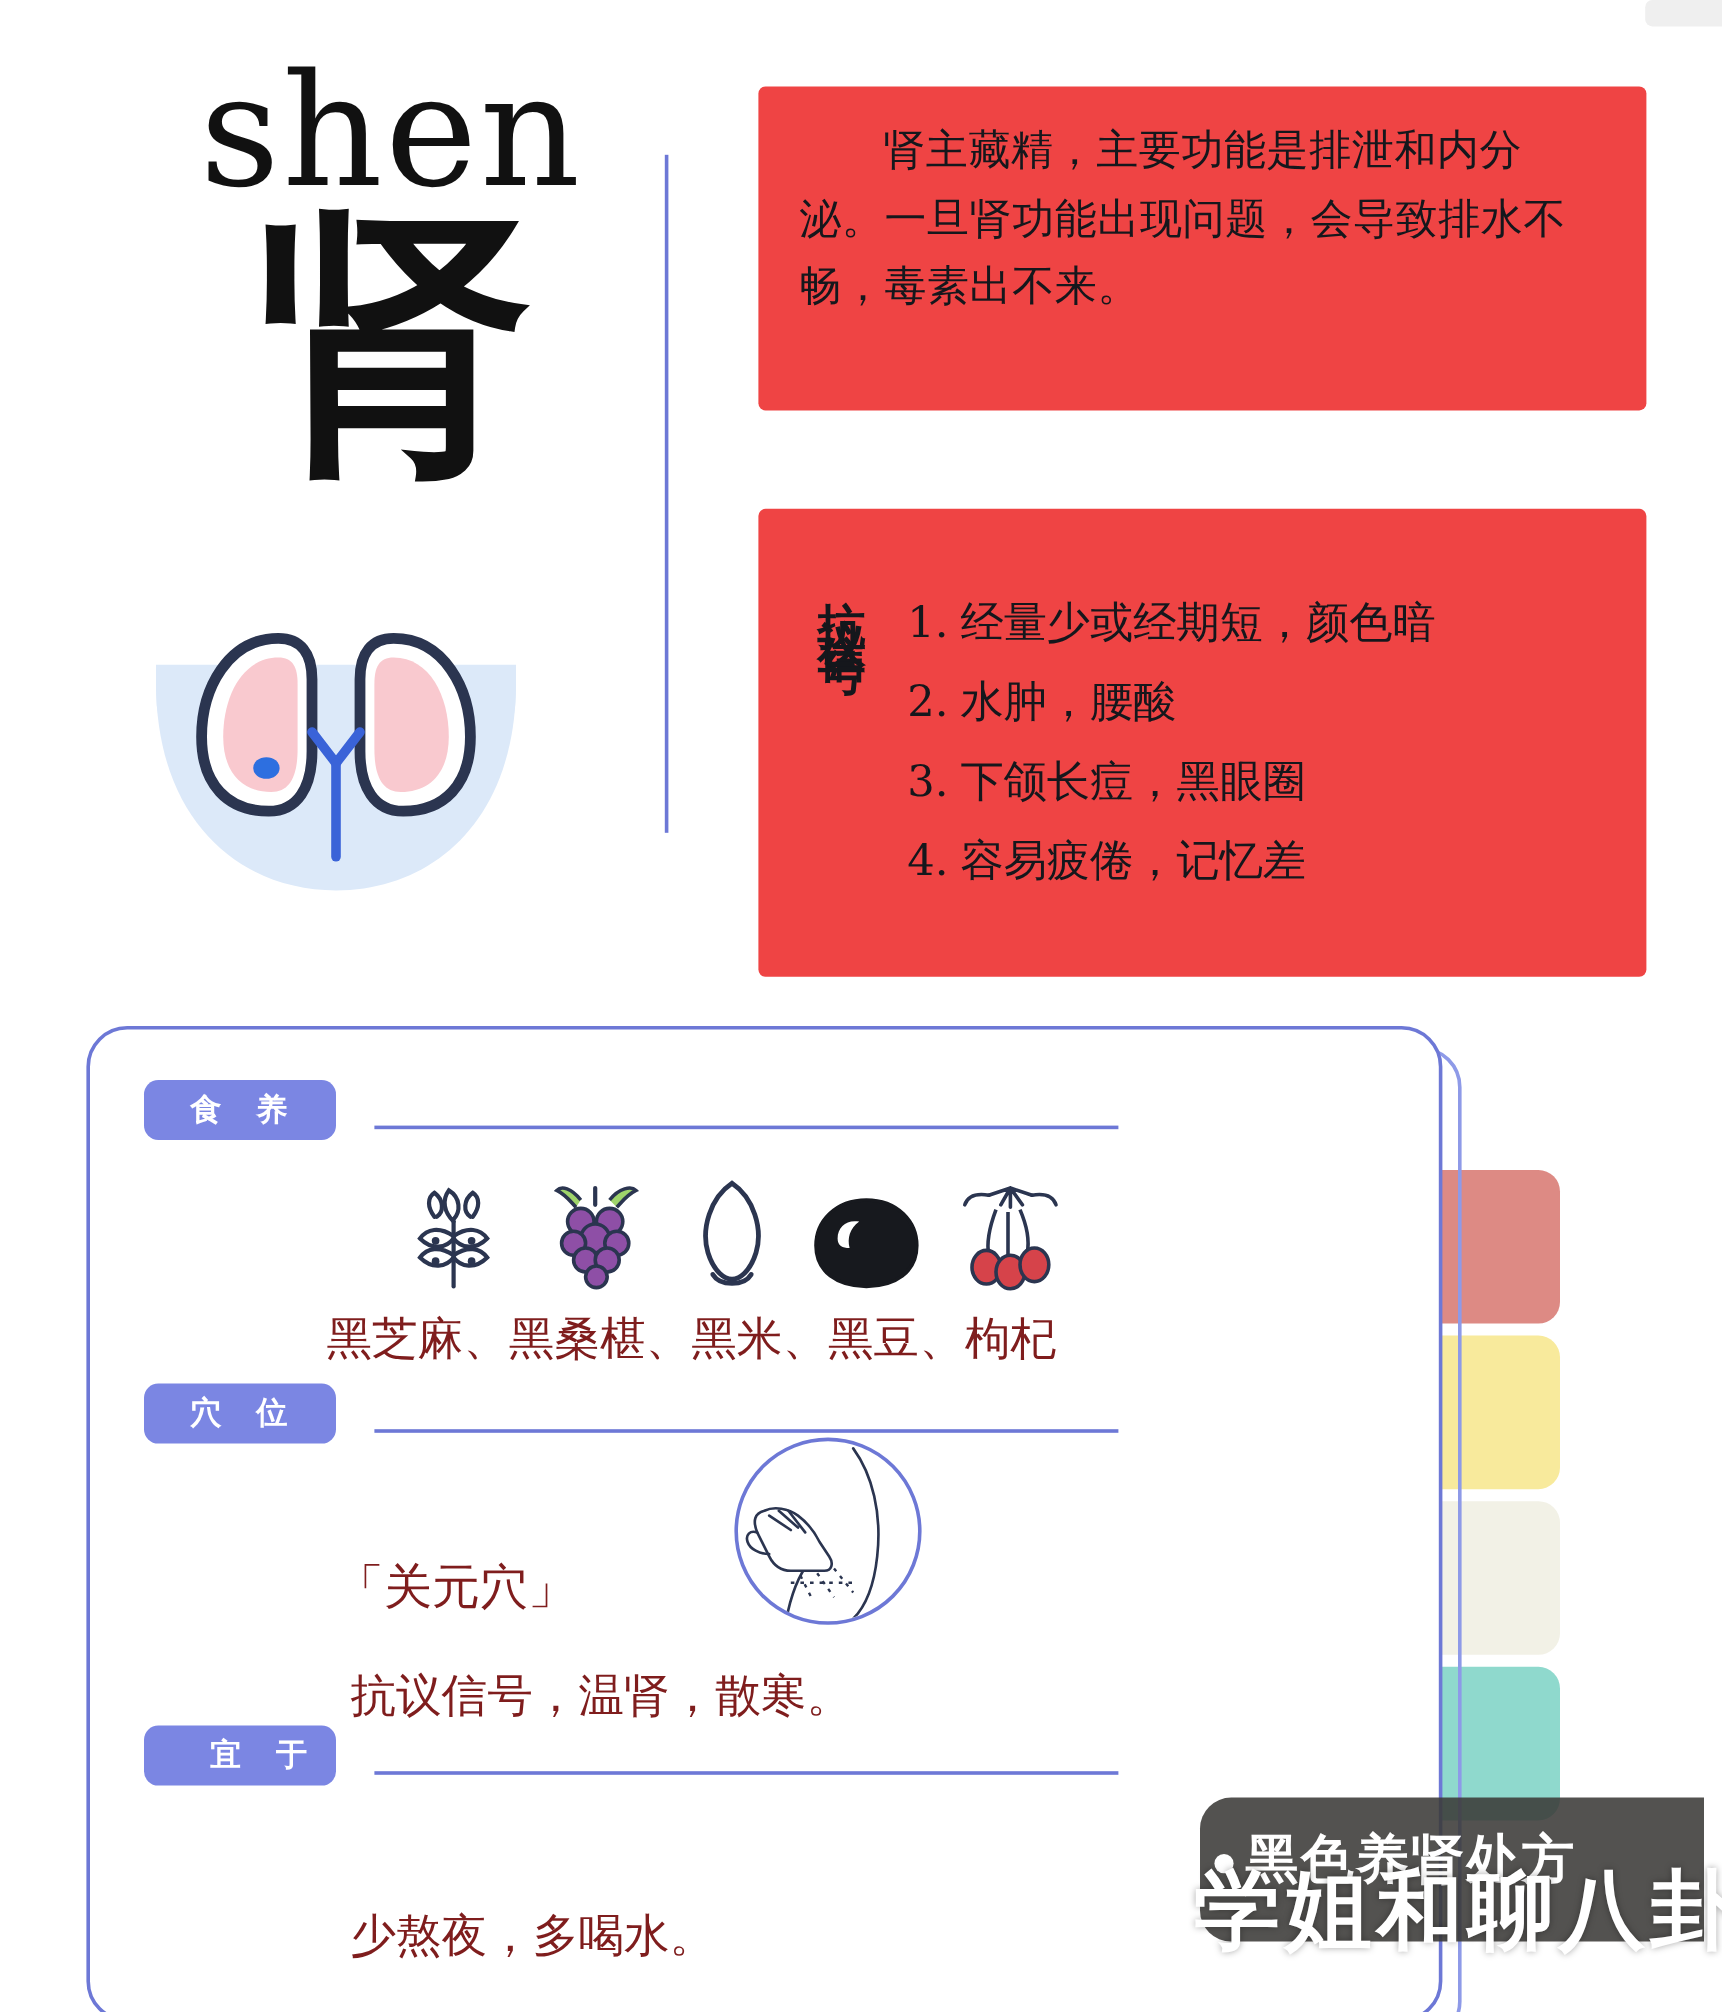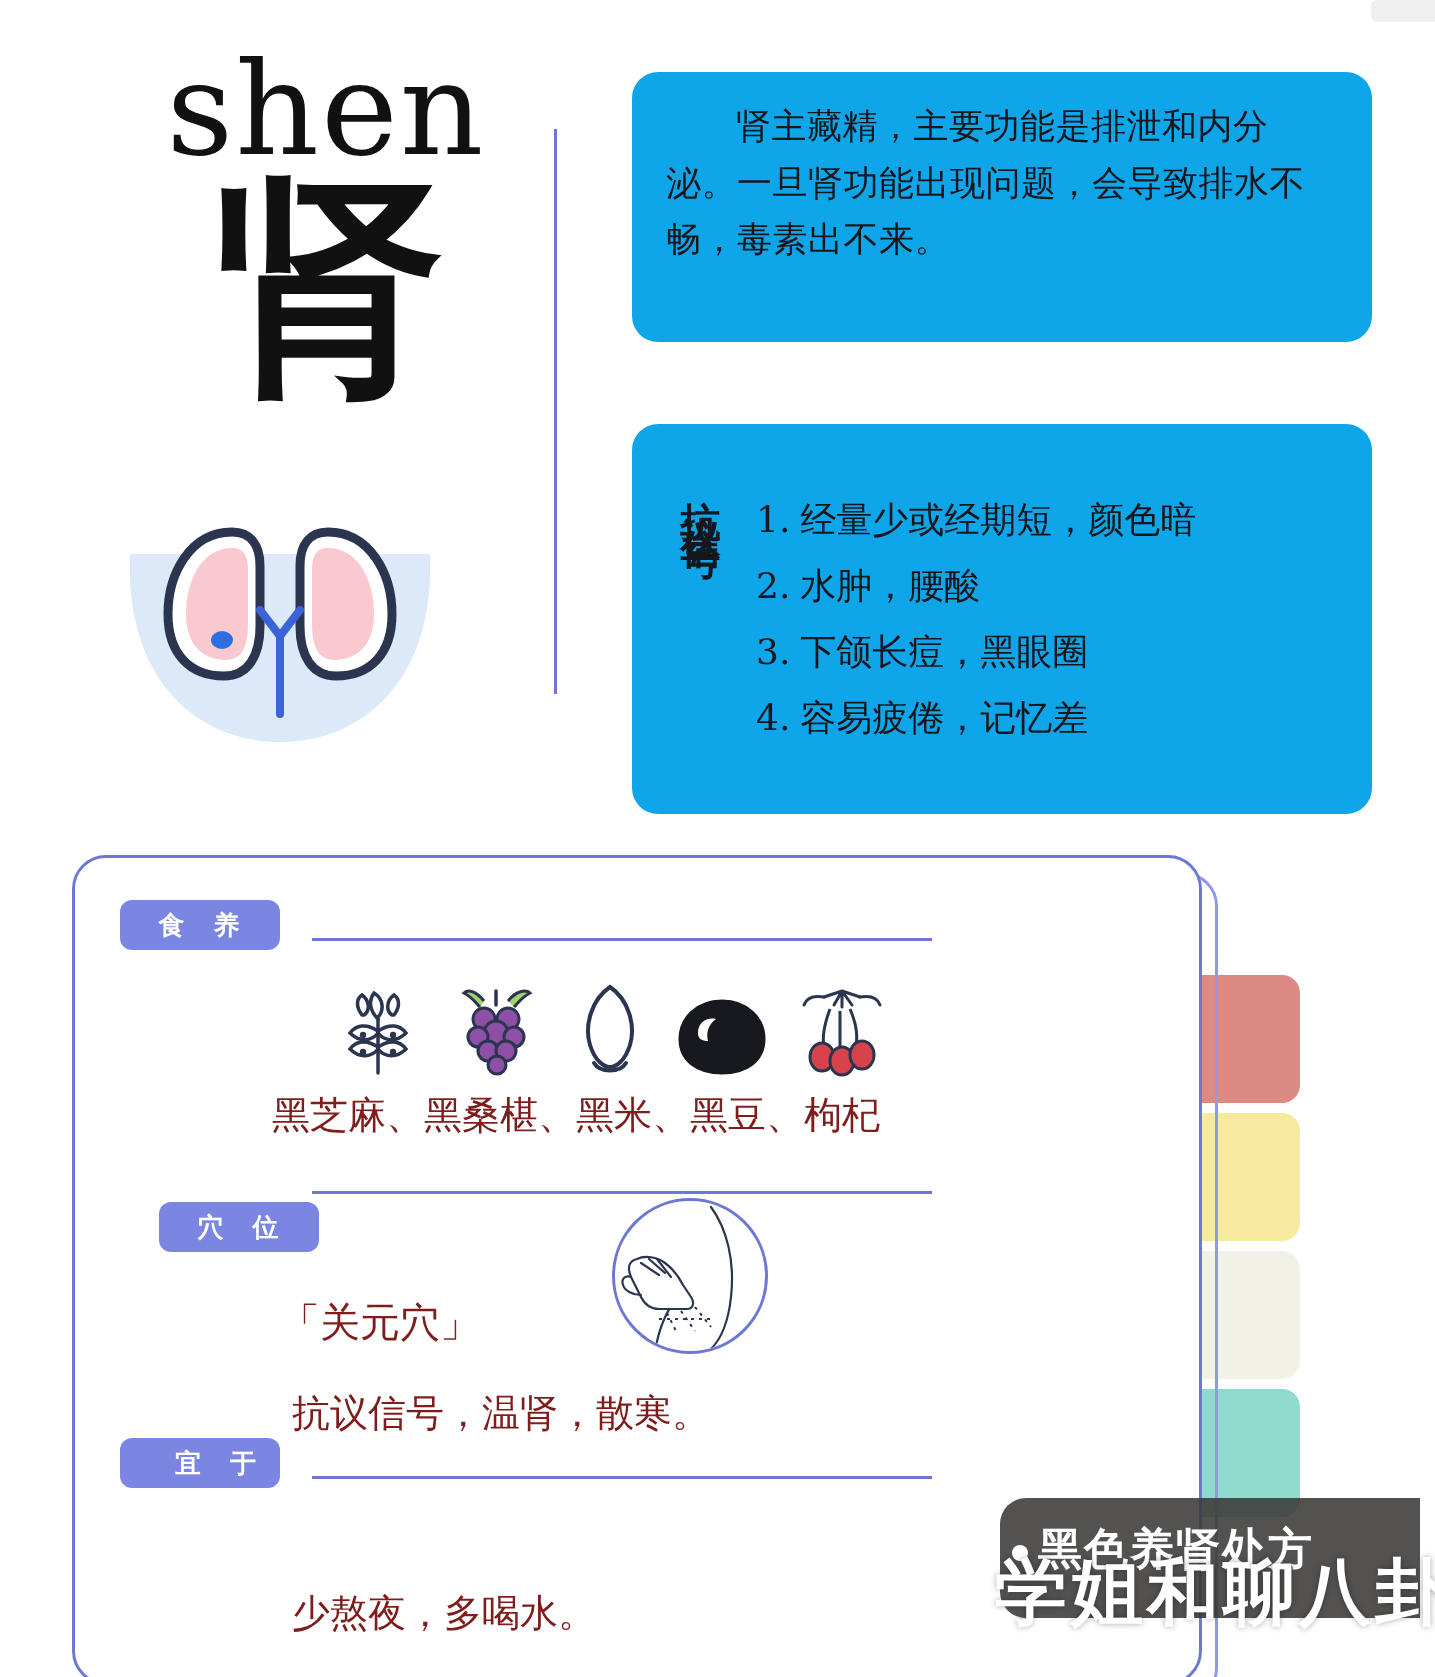--- a/index.html
+++ b/index.html
@@ -64,22 +64,22 @@
     position: absolute;
     left: 120px;
     top: 470px;
     width: 320px;
     height: 240px;
   }
 
   
   .card {
     position: absolute;
-    background: #0ea5e9;
-    border-radius: 26px;
+    background: #ef4444;
+    border-radius: 6px;
   }
   .card-top {
     left: 632px;
     top: 28px;
     width: 740px;
     height: 270px;
     padding: 26px 34px;
     box-sizing: border-box;
   }
   .card-top p {
@@ -405,21 +405,21 @@
         <ellipse cx="28" cy="76" rx="12" ry="14"></ellipse>
         <ellipse cx="48" cy="80" rx="12" ry="14"></ellipse>
         <ellipse cx="68" cy="74" rx="12" ry="14"></ellipse>
       </g>
     </svg>
   </span>
 </div>
 
 <div class="sec-text" style="left:272px; top:1090px;">黑芝麻、黑桑椹、黑米、黑豆、枸杞</div>
 
-<div class="tag" style="left:120px; top:1202px;margin-left:39px;">穴 位</div>
+<div class="tag" style="left:120px; top:1153px;">穴 位</div>
 <div class="tag-rule" style="left:312px; top:1191px; width:620px;"></div>
 
 <div class="acu-circle">
   <svg width="150" height="150" viewBox="0 0 150 150" xmlns="http://www.w3.org/2000/svg">
     <g fill="none" stroke="#2b3550" stroke-width="2.2" stroke-linecap="round" stroke-linejoin="round">
       <path d="M96 6 C112 28 120 60 116 96 C113 124 104 140 96 148"></path>
       <path d="M40 150 C44 128 50 112 60 100"></path>
       <path d="M22 58 C30 54 42 56 50 62 C58 68 64 76 68 84 L76 96 C80 102 78 108 72 108 L44 108 C36 108 30 104 26 96 L16 76 C12 66 14 60 22 58 Z" fill="#ffffff"></path>
       <path d="M26 62 L44 74 M34 58 L50 72 M42 58 L56 76"></path>
       <path d="M16 76 C10 74 6 78 8 84 C10 90 18 94 26 94"></path>

